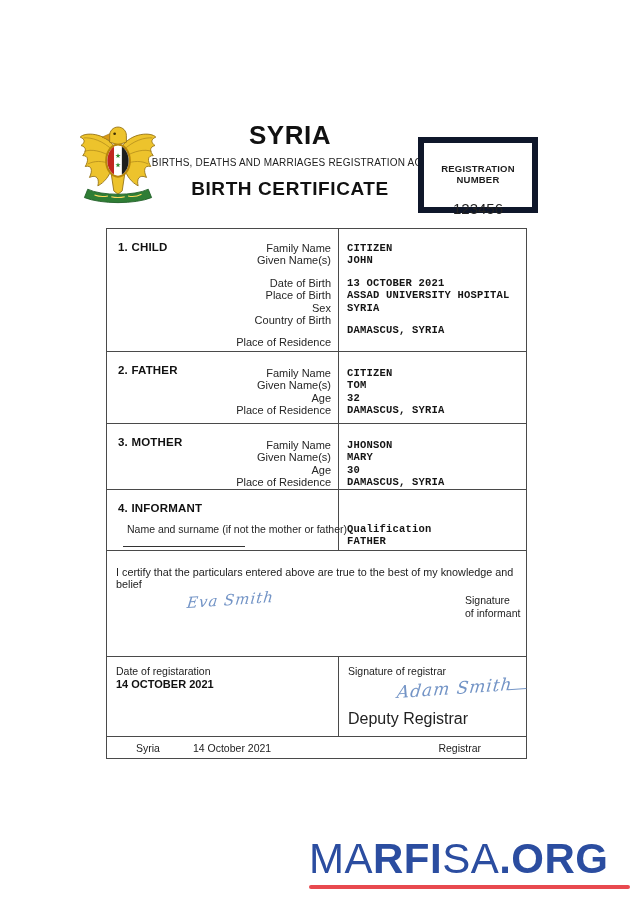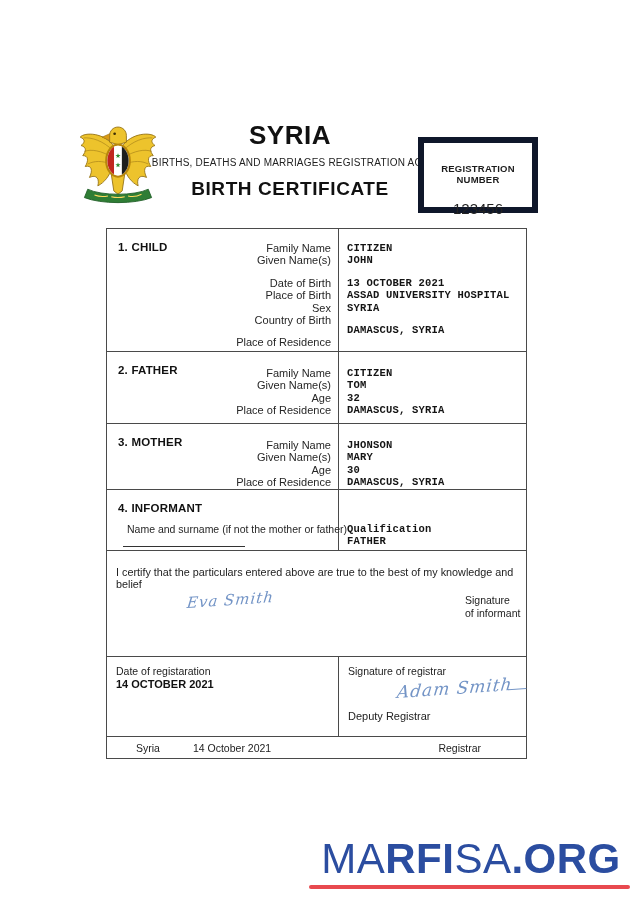--- a/index.html
+++ b/index.html
@@ -61,30 +61,30 @@
   .sig-caption { position:absolute; left:358px; top:43px; font-size:10.5px; line-height:12.5px; color:#222; }
 
   
   .reg-left { padding:8px 0 0 9px; }
   .reg-date-label { font-size:10.5px; color:#222; }
   .reg-date-value { font-size:11px; font-weight:bold; margin-top:1px; color:#111; }
   .reg-right { position:relative; }
   .reg-sig-label { position:absolute; left:9px; top:8px; font-size:10.5px; color:#222; }
   .registrar-sig { position:absolute; left:58px; top:21px; font-size:17px; letter-spacing:1px; }
   .registrar-sig::after { content:""; position:absolute; right:-14px; bottom:4px; width:18px; border-bottom:1.3px solid #7394c6; }
-  .deputy { position:absolute; left:9px; top:53px; font-size:11px; color:#222;text-align:right; }
+  .deputy { position:absolute; left:9px; top:53px; font-size:16px; color:#222;text-align:right; }
 
   
   .strip { display:flex; align-items:center; width:100%; font-size:10.5px; color:#222; }
   .strip-country { margin-left:29px; }
   .strip-date { margin-left:33px; }
   .strip-role { margin-left:auto; margin-right:45px; }
 
   
-  .watermark { position:absolute; left:309px; top:836px; width:324px; text-align:center; }
+  .watermark { position:absolute; left:309px; top:836px; width:324px; }
   .wm-text { font-size:42px; line-height:46px; letter-spacing:0.5px; white-space:nowrap; }
   .wm-light { font-weight:400; }
   .wm-bold { font-weight:800; }
   .wm-underline { margin-top:3px; height:4px; width:321px; border-radius:2px; }
 </style>
 </head>
 <body>
 
 <div class="page">
 

